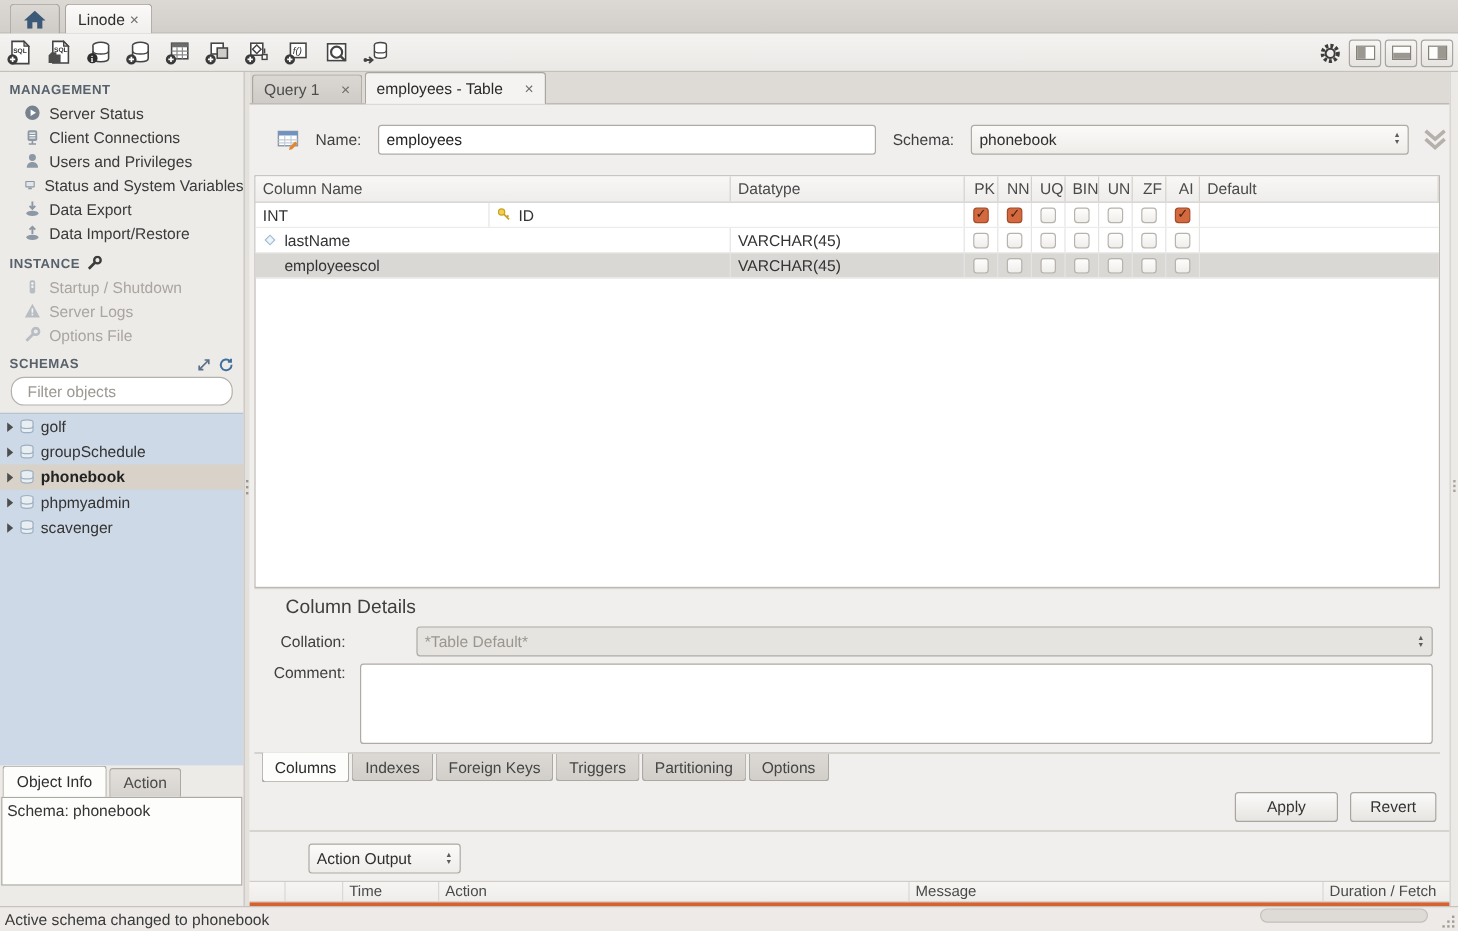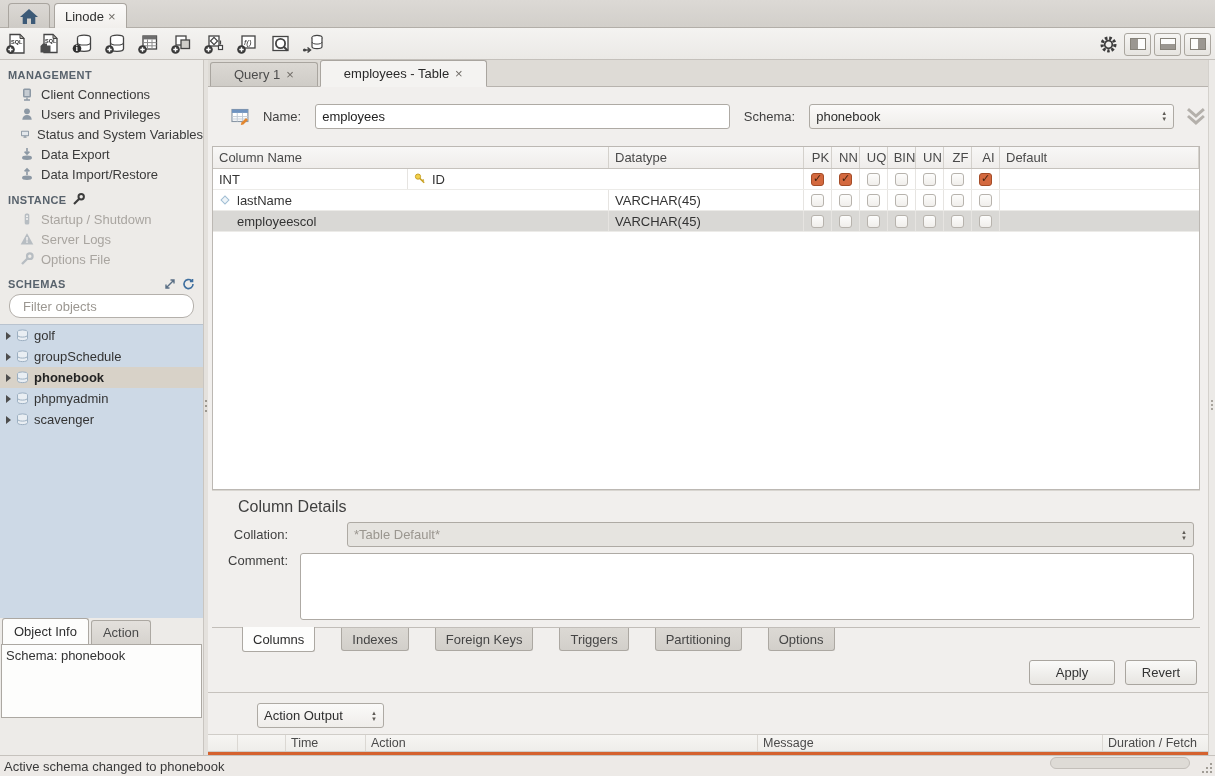--- a/index.html
+++ b/index.html
@@ -49,21 +49,21 @@
   .info-tab { height:24px; padding:0 11px; display:flex; align-items:center; font-size:13px; color:#4a4a4a; border:1px solid #aca8a2; border-bottom:none; border-radius:3px 3px 0 0; background:linear-gradient(#e3e0dc,#d6d3ce); }
   .info-tab.active { background:#fdfdfc; height:26px; color:#2e2e2e; }
   #info-content { margin:0 1px; height:74px; background:#fdfdfc; border:1px solid #aca8a2; padding:3px 4px; font-size:13px; color:#333; }
 
   
   #main { position:absolute; left:208px; top:60px; width:1007px; height:695px; background:#f1efed; }
   #main-right-split { position:absolute; right:0; top:0; width:7px; height:695px; background:#eceae7; border-left:1px solid #d4d1cc; }
   #main-right-split .grip { position:absolute; left:2px; top:340px; width:2px; height:2px; background:#a8a49d; box-shadow:0 4px 0 #a8a49d, 0 8px 0 #a8a49d; }
 
   #doc-tabs { position:absolute; left:0; top:0; width:1000px; height:27px; border-bottom:1px solid #b7b3ae; background:#dedbd6; display:flex; align-items:flex-end; padding-left:2px; gap:2px; }
-  .doc-tab { height:24px; padding:0 23px; display:flex; align-items:center; gap:6px; font-size:13px; color:#4c4c4c; background:linear-gradient(#dbd8d3,#cfccc7); border:1px solid #a9a59f; border-bottom:none; border-radius:3px 3px 0 0; }
+  .doc-tab { height:24px; padding:0 9px; display:flex; align-items:center; gap:18px; font-size:13px; color:#4c4c4c; background:linear-gradient(#dbd8d3,#cfccc7); border:1px solid #a9a59f; border-bottom:none; border-radius:3px 3px 0 0; }
   .doc-tab.active { height:27px; background:#f4f3f1; margin-bottom:-1px; border-bottom:1px solid #f4f3f1; color:#2a2a2a; }
 
   #form-row { position:absolute; left:0; top:27px; width:1000px; height:58px; display:flex; align-items:center; }
   #form-row .flabel { font-size:13px; color:#3f3f3f; }
   .text-input { height:25px; background:#fff; border:1px solid #aeaaa4; border-radius:3px; padding:0 6px; font-size:13px; color:#222; font-family:inherit; outline:none; }
   .selectbox { height:25px; background:linear-gradient(#fbfaf9,#efedea); border:1px solid #aeaaa4; border-radius:3px; display:flex; align-items:center; padding:0 6px; font-size:13px; color:#2e2e2e; position:relative;margin-left:47px; }
   .selectbox .stepper { position:absolute; right:6px; top:0; bottom:0; display:flex; flex-direction:column; justify-content:center; line-height:6px; font-size:6px; color:#5e5a55; }
   .selectbox.disabled { background:#e6e4e0; color:#9a968f; }
 
   
@@ -82,21 +82,21 @@
   .cb.checked::after { content:"✓"; position:absolute; left:1px; top:-2px; font-size:11px; font-weight:bold; color:#452312; }
 
   
   #col-details { position:absolute; left:4px; top:430px; width:988px; height:137px; border-top:1px solid #d8d5d0; }
   #col-details .title { padding:7px 0 0 26px; font-size:16px; color:#3f3f3f; }
   .cd-row { position:absolute; display:flex; align-items:center; }
   .cd-label { width:68px; text-align:right; margin-right:12px; font-size:13px; color:#3f3f3f; }
 
   
   #detail-tabs { position:absolute; left:4px; top:567px; width:988px; height:24px; border-top:1px solid #c2beb9; display:flex; padding-left:6px; gap:2px; }
-  .d-tab { height:23px; padding:0 10px; display:flex; align-items:center; font-size:13px; color:#45454 5; color:#454545; border:1px solid #aca8a2; border-top:none; border-radius:0 0 3px 3px; background:linear-gradient(#dcd9d4,#d2cfca);margin-left:24px; }
+  .d-tab { height:23px; padding:0 10px; display:flex; align-items:center; font-size:13px; color:#45454 5; color:#454545; border:1px solid #aca8a2; border-top:none; border-radius:0 0 3px 3px; background:linear-gradient(#dcd9d4,#d2cfca); }
   .d-tab.active { background:#fdfdfc; margin-top:-1px; height:25px; color:#2b2b2b; }
 
   
   .push-btn { position:absolute; height:25px; border:1px solid #a9a59f; border-radius:3px; background:linear-gradient(#fafaf9,#e7e5e1); font-size:13px; color:#333; display:flex; align-items:center; justify-content:center; font-family:inherit; }
   #btn-apply { left:821px; top:600px; width:86px; }
   #btn-revert { left:917px; top:600px; width:72px; }
   #editor-bottom { position:absolute; left:0; top:632px; width:1000px; height:1px; background:#c6c2bd; }
 
   
   #ao-select { position:absolute; left:2px; top:643px; width:127px; }
@@ -228,20 +228,27 @@
         </div>
       <div class="panel-btn">
           <div class="pt right"></div>
         </div>
     </div>
   </div>
 
   <div id="sidebar">
     <div class="side-header">
       <span>MANAGEMENT</span>
+    </div>
+    <div class="side-item">
+      <svg width="14" height="14" viewBox="0 0 14 14">
+          <circle cx="7" cy="7" r="6" fill="#76828e"></circle>
+          <path d="M5.5 4.3 L10 7 L5.5 9.7 z" fill="#fff"></path>
+        </svg>
+      <span class="lbl">Server Status</span>
     </div>
     <div class="side-item">
       <svg width="14" height="14" viewBox="0 0 14 14">
           <rect x="3" y="1.5" width="8" height="9" rx="1.5" fill="#8c98a4"></rect>
           <path d="M4.5 4 h5 M4.5 6 h5 M4.5 8 h5" stroke="#fff" stroke-width="1"></path>
           <path d="M7 10.5 v2 M4 13 h6" stroke="#8c98a4" stroke-width="1.3"></path>
         </svg>
       <span class="lbl">Client Connections</span>
     </div>
     <div class="side-item">

